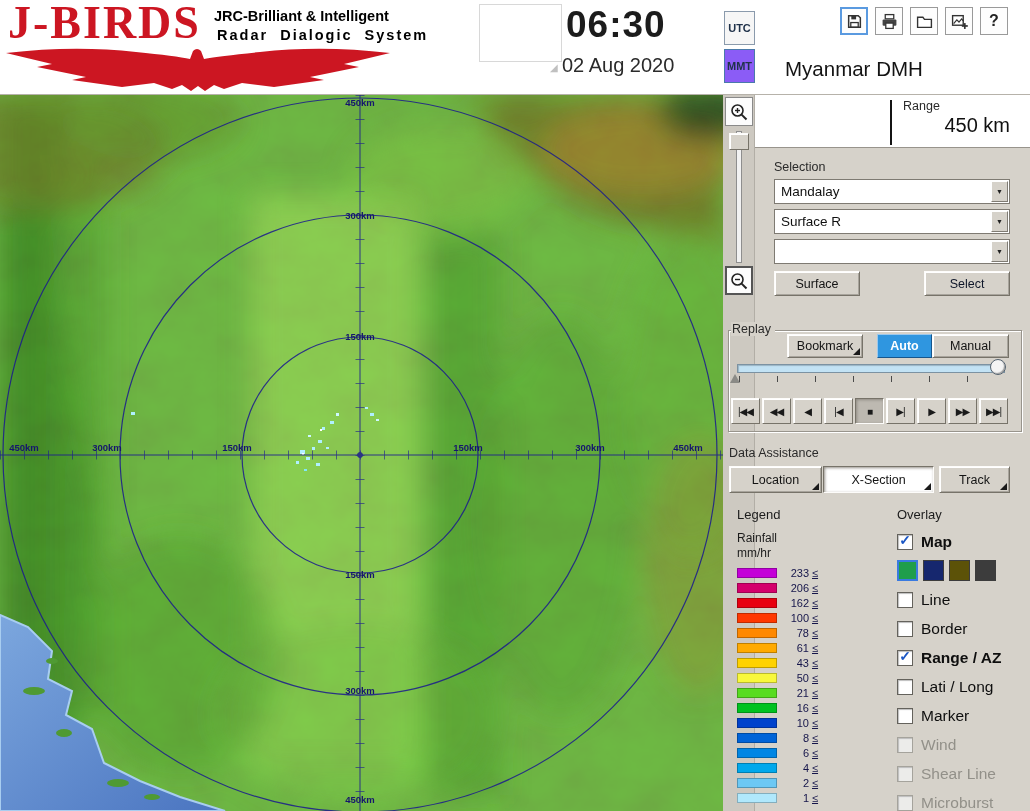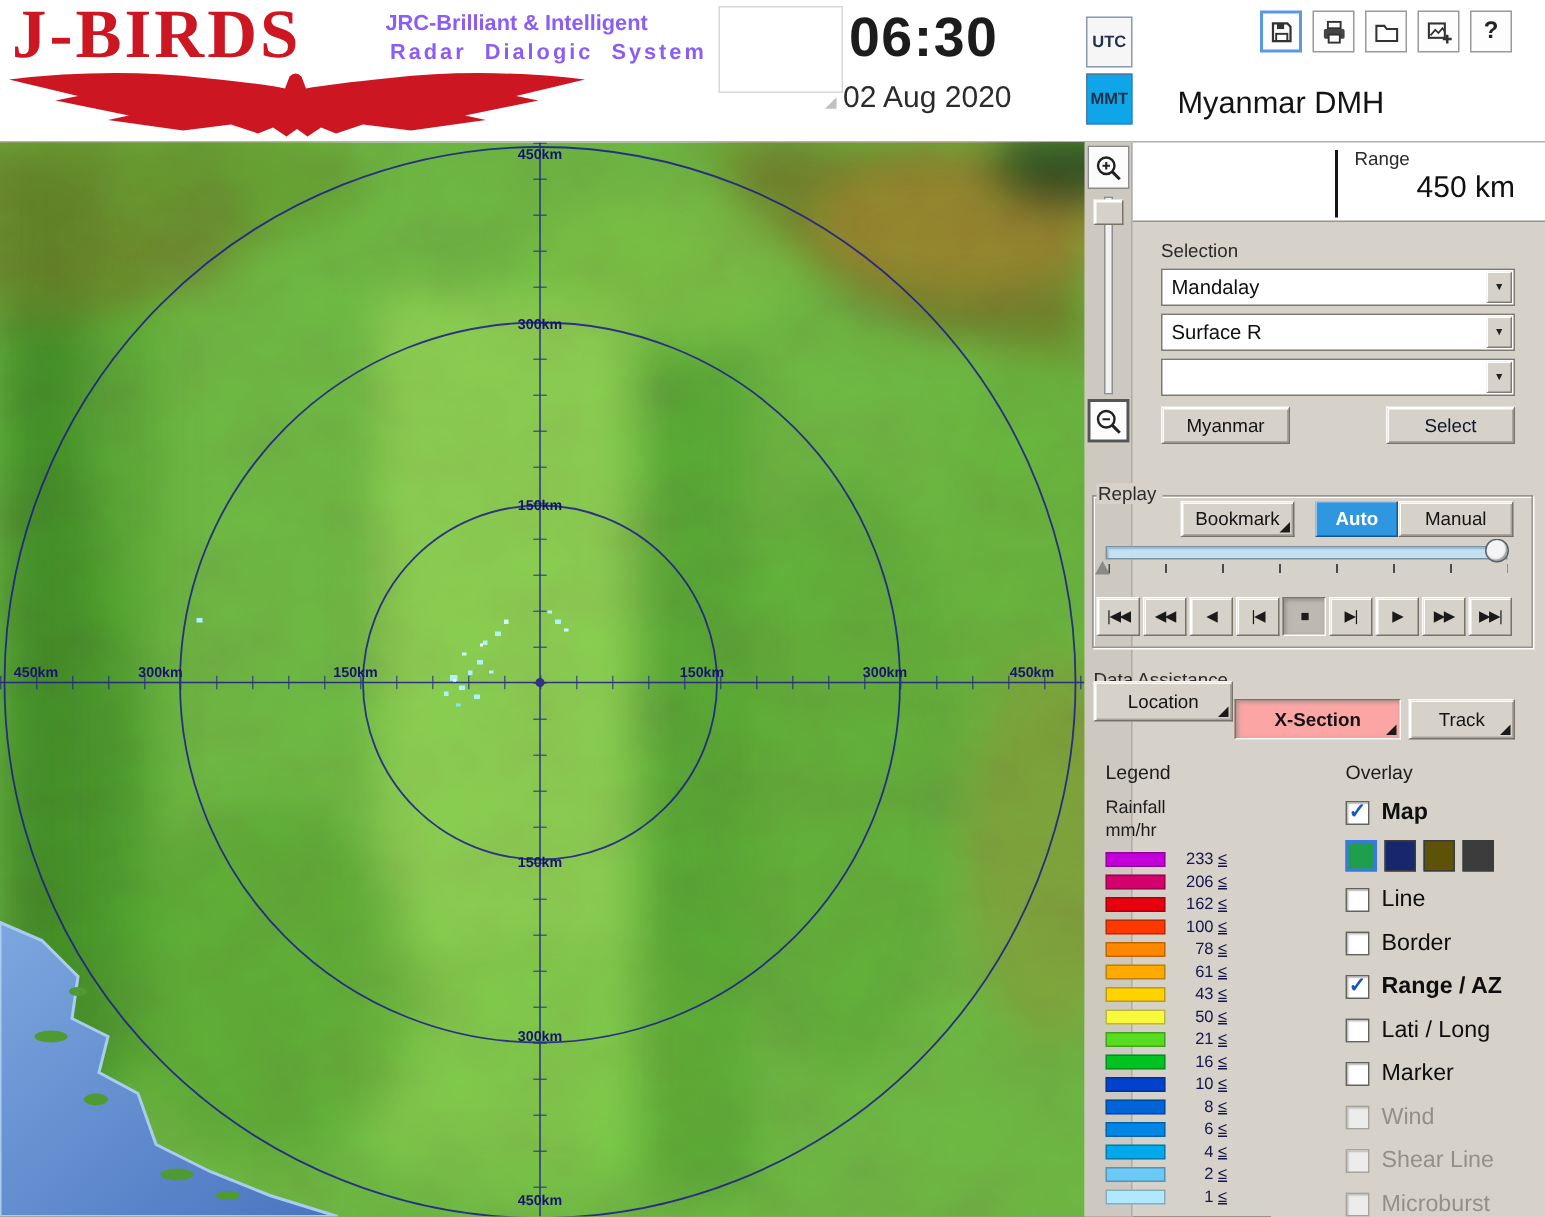--- a/index.html
+++ b/index.html
@@ -4,42 +4,42 @@
 <style>
   *{margin:0;padding:0;box-sizing:border-box;}
   html,body{background:#777;}
   body{font-family:"Liberation Sans",sans-serif;}
   .app{position:relative;width:1030px;height:811px;overflow:hidden;background:#d6d2ca;margin:0 auto;}
   .abs{position:absolute;}
 
   
   .hdr{position:absolute;left:0;top:0;width:1030px;height:95px;background:#ffffff;border-bottom:1px solid #b6b2aa;z-index:5;}
   .logo-title{position:absolute;left:8px;top:-4px;font-family:"Liberation Serif",serif;font-weight:bold;font-size:46px;color:#cc1622;letter-spacing:2px;}
-  .logo-sub{position:absolute;color:#8b5cf6;font-weight:bold;font-size:14.5px;white-space:pre;margin-left:43px;}
+  .logo-sub{position:absolute;color:#000000;font-weight:bold;font-size:14.5px;white-space:pre;}
   .timebox{position:absolute;left:479px;top:4px;width:83px;height:58px;background:#fff;border:1px solid #d8d8d8;}
   .clock{position:absolute;left:566px;top:4px;width:156px;font-size:37px;font-weight:600;color:#1c1c1c;letter-spacing:1px;}
   .date{position:absolute;left:562px;top:54px;width:165px;font-size:20px;color:#2b2b2b;}
   .tzbtn{position:absolute;width:31px;height:34px;display:flex;align-items:center;justify-content:center;font-size:11px;font-weight:bold;color:#20324a;border:1px solid #8a9aac;background:#f6f6f6;cursor:pointer;}
-  .tzbtn.sel{background:#0ea5e9;border-color:#4a7aaa;}
+  .tzbtn.sel{background:#8b5cf6;border-color:#4a7aaa;}
   .toolbtn{position:absolute;top:7px;width:28px;height:28px;background:#fdfdfd;border:1px solid #9a9a9a;display:flex;align-items:center;justify-content:center;cursor:pointer;}
   .toolbtn.focus{border:2px solid #5a9ae0;}
   .station{position:absolute;left:785px;top:57px;font-size:20.5px;color:#141414;}
   .resize-tri{position:absolute;left:550px;top:62px;color:#c0c0c0;font-size:10px;}
 
   
   .rangebar{position:absolute;left:755px;top:95px;width:275px;height:53px;background:#fff;border-bottom:1px solid #98948c;}
   .range-divider{position:absolute;left:890px;top:100px;width:2px;height:45px;background:#141414;}
   .small-label{font-size:12.5px;color:#2a2a2a;}
   .range-value{position:absolute;left:895px;top:114px;width:115px;text-align:right;font-size:20px;color:#101010;}
 
   .dd{position:absolute;height:25px;width:236px;background:#fff;border:1px solid #7e7a72;display:flex;align-items:center;padding-left:6px;font-size:13.5px;color:#101010;cursor:pointer;}
   .dd .arrow{position:absolute;right:1px;top:1px;bottom:1px;width:17px;background:#d6d2ca;border:1px solid;border-color:#ffffff #807c74 #807c74 #ffffff;display:flex;align-items:center;justify-content:center;font-size:7px;color:#222;}
 
   .btn{background:#d6d2ca;border:1px solid;border-color:#fdfcfa #777369 #777369 #fdfcfa;box-shadow:inset 1px 1px 0 #ffffff, inset -1px -1px 0 #a8a49c;font-size:12.5px;color:#141414;display:flex;align-items:center;justify-content:center;cursor:pointer;position:absolute;}
-  .btn.pressed{border-color:#777369 #fdfcfa #fdfcfa #777369;background:#fca5a5;box-shadow:inset 1px 1px 3px #96928a;font-weight:bold;}
+  .btn.pressed{border-color:#777369 #fdfcfa #fdfcfa #777369;background:#ffffff;box-shadow:inset 1px 1px 3px #96928a;}
   .btn.disabled{color:#0f172a;cursor:default;}
   .btn.blue{background:#2f96e0;color:#ffffff;border-color:#9cc8ec #17568c #17568c #9cc8ec;box-shadow:none;font-weight:bold;}
   .corner-tri{position:absolute;right:2px;bottom:2px;width:0;height:0;border-left:7px solid transparent;border-bottom:7px solid #1a1a1a;}
 
   .groupbox{position:absolute;left:728px;top:330px;width:294px;height:102px;border:1px solid #98948c;box-shadow:inset 1px 1px 0 #fff, 1px 1px 0 #fff;}
   .replay-label{position:absolute;left:731px;top:322px;background:#d6d2ca;padding:0 4px 0 1px;z-index:2;}
 
   .slider-track{position:absolute;left:737px;top:364px;width:268px;height:9px;background:#c2e2f4;border:1px solid #7c92a2;box-shadow:inset 1px 1px 1px #9ab4c4;}
   .slider-handle{position:absolute;left:990px;top:359px;width:16px;height:16px;border-radius:50%;background:#f4f4f4;border:1px solid #53616e;box-shadow:inset -1px -1px 1px #9a9a9a;cursor:pointer;z-index:2;}
   .slider-ticks{position:absolute;left:739px;top:376px;width:266px;height:6px;background:repeating-linear-gradient(to right,#4a4a4a 0,#4a4a4a 1px,transparent 1px,transparent 38px);}
@@ -254,21 +254,21 @@
     <span class="arrow">▼</span>
   </div>
   <div class="dd" style="left:774px;top:179px">
     <span>Mandalay</span>
     <span class="arrow">▼</span>
   </div>
   <div class="dd" style="left:774px;top:239px">
     <span></span>
     <span class="arrow">▼</span>
   </div>
-  <div class="btn" style="left:774px;top:271px;width:86px;height:25px">Myanmar</div>
+  <div class="btn" style="left:774px;top:271px;width:86px;height:25px">Surface</div>
   <div class="btn disabled" style="left:924px;top:271px;width:86px;height:25px">Select</div>
 
   <div class="groupbox"></div>
   <div class="replay-label small-label">Replay</div>
   <div class="btn" style="left:787px;top:334px;width:76px;height:24px">
     <span>Bookmark</span>
     <span class="corner-tri"></span>
   </div>
   <div class="btn blue" style="left:877px;top:334px;width:55px;height:24px">Auto</div>
   <div class="btn" style="left:932px;top:334px;width:77px;height:24px">Manual</div>
@@ -284,21 +284,21 @@
     <div class="pb">◀</div>
     <div class="pb">|◀</div>
     <div class="pb pressed">■</div>
     <div class="pb">▶|</div>
     <div class="pb">▶</div>
     <div class="pb">▶▶</div>
     <div class="pb">▶▶|</div>
   </div>
 
   <div class="abs small-label" style="left:729px;top:446px">Data Assistance</div>
-  <div class="btn" style="left:729px;top:454px;width:93px;height:27px">
+  <div class="btn" style="left:729px;top:466px;width:93px;height:27px">
     <span>Location</span>
     <span class="corner-tri"></span>
   </div>
   <div class="btn pressed" style="left:823px;top:466px;width:111px;height:27px">
     <span>X-Section</span>
     <span class="corner-tri"></span>
   </div>
   <div class="btn" style="left:939px;top:466px;width:71px;height:27px">
     <span>Track</span>
     <span class="corner-tri"></span>

